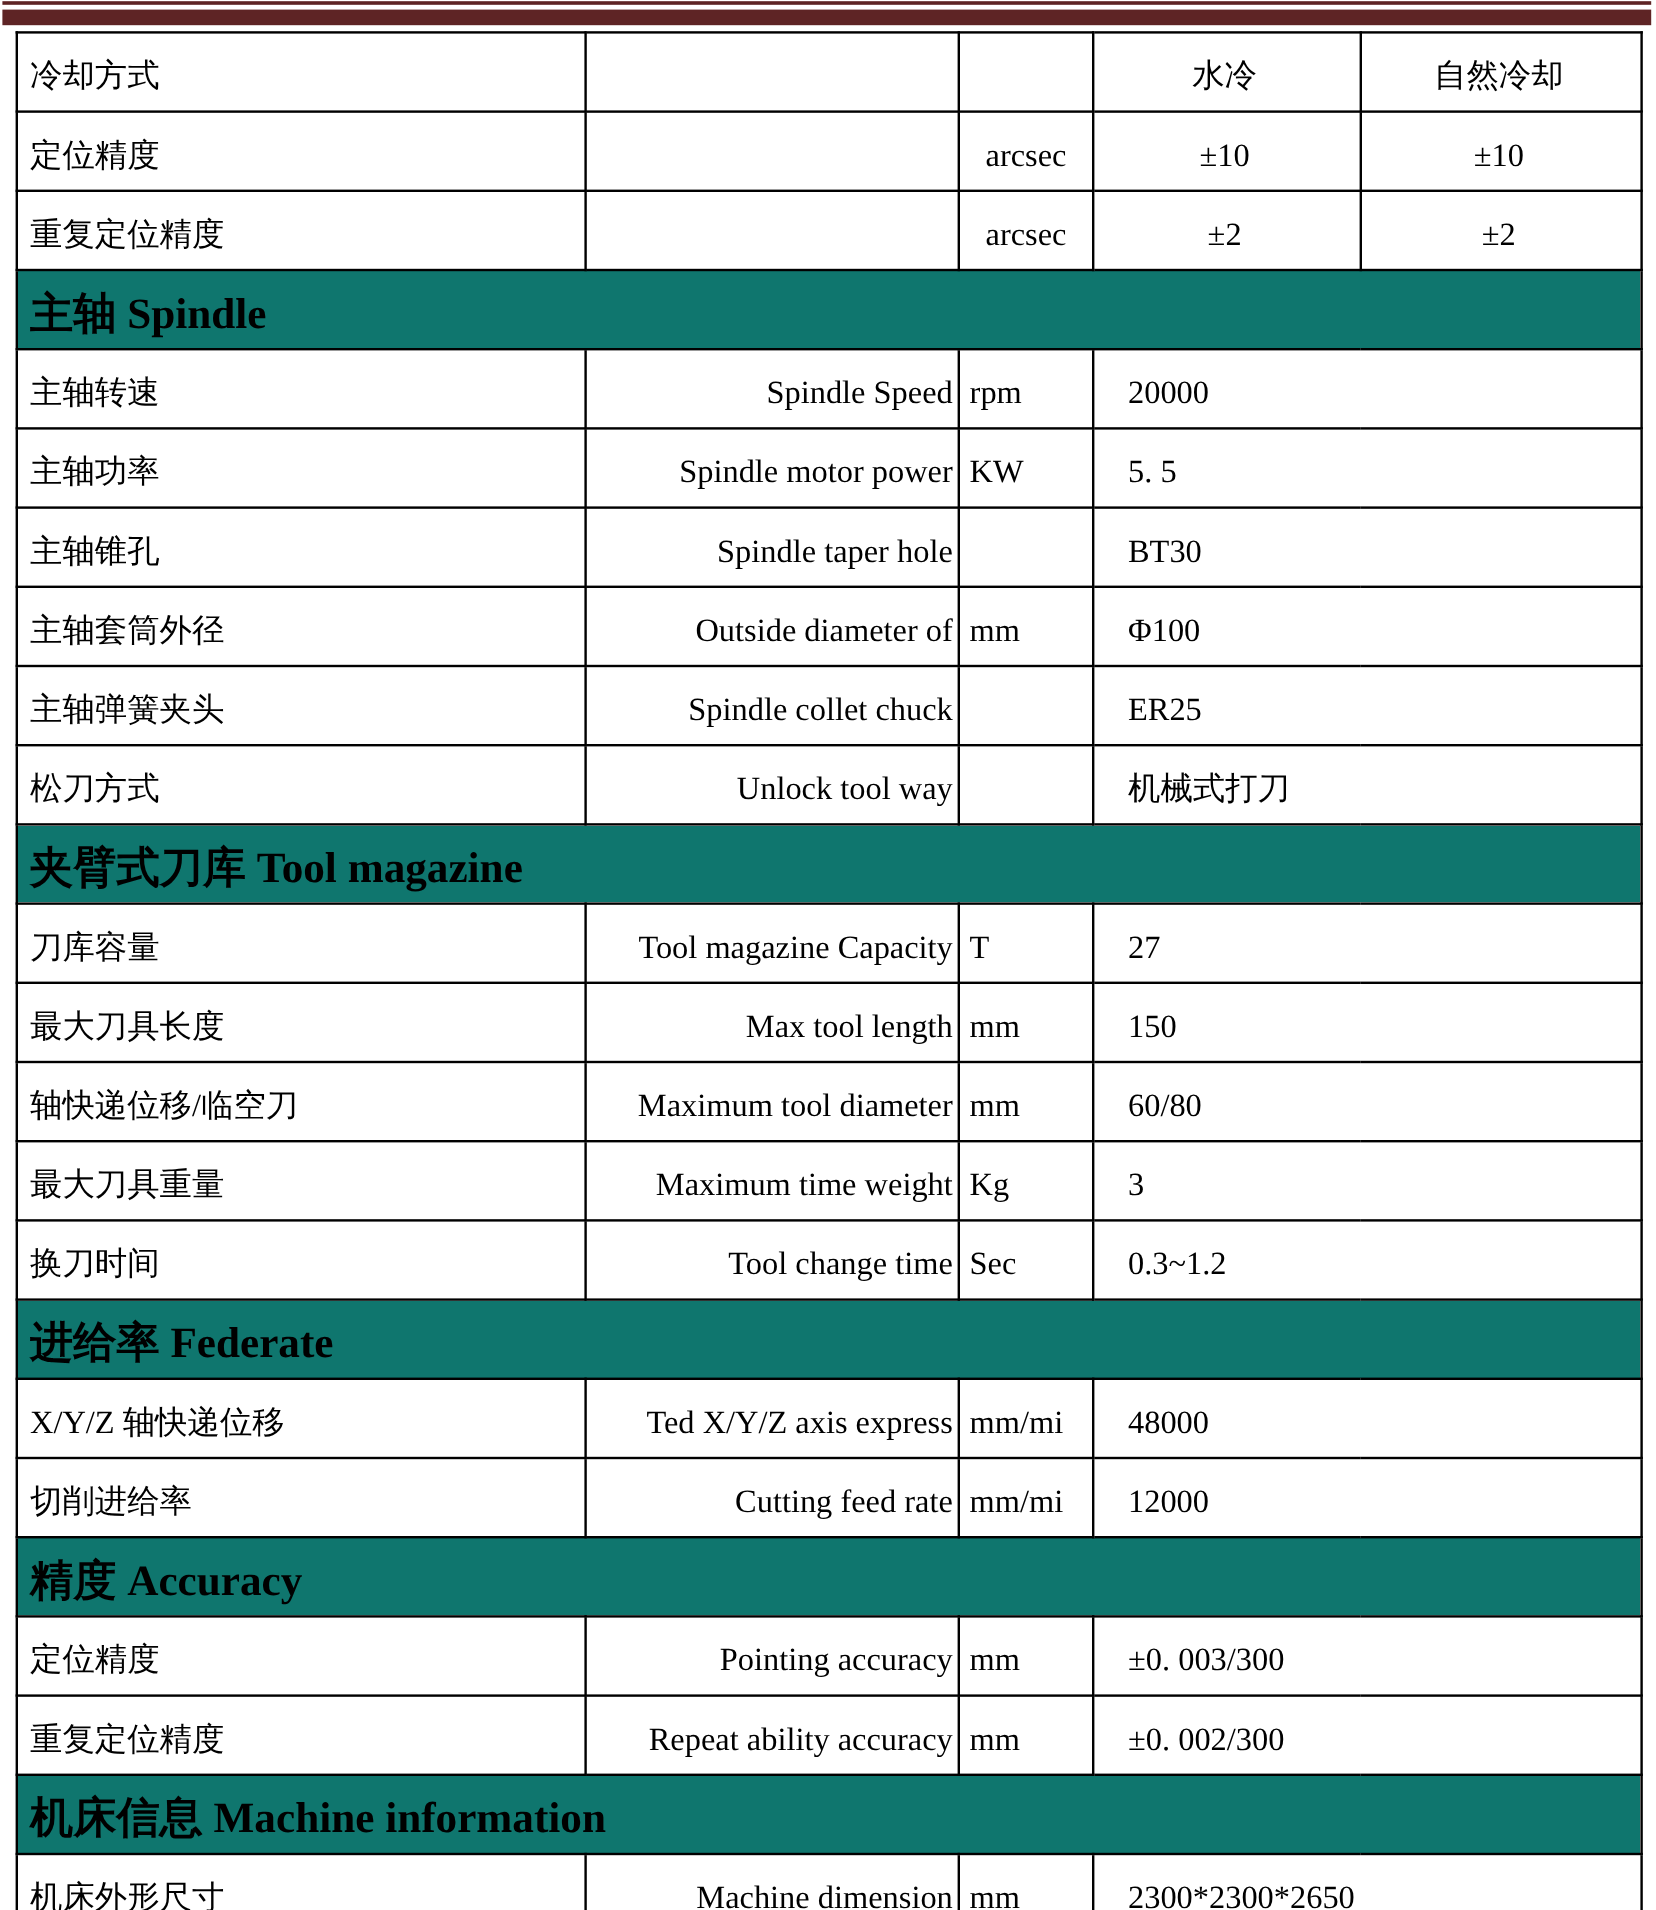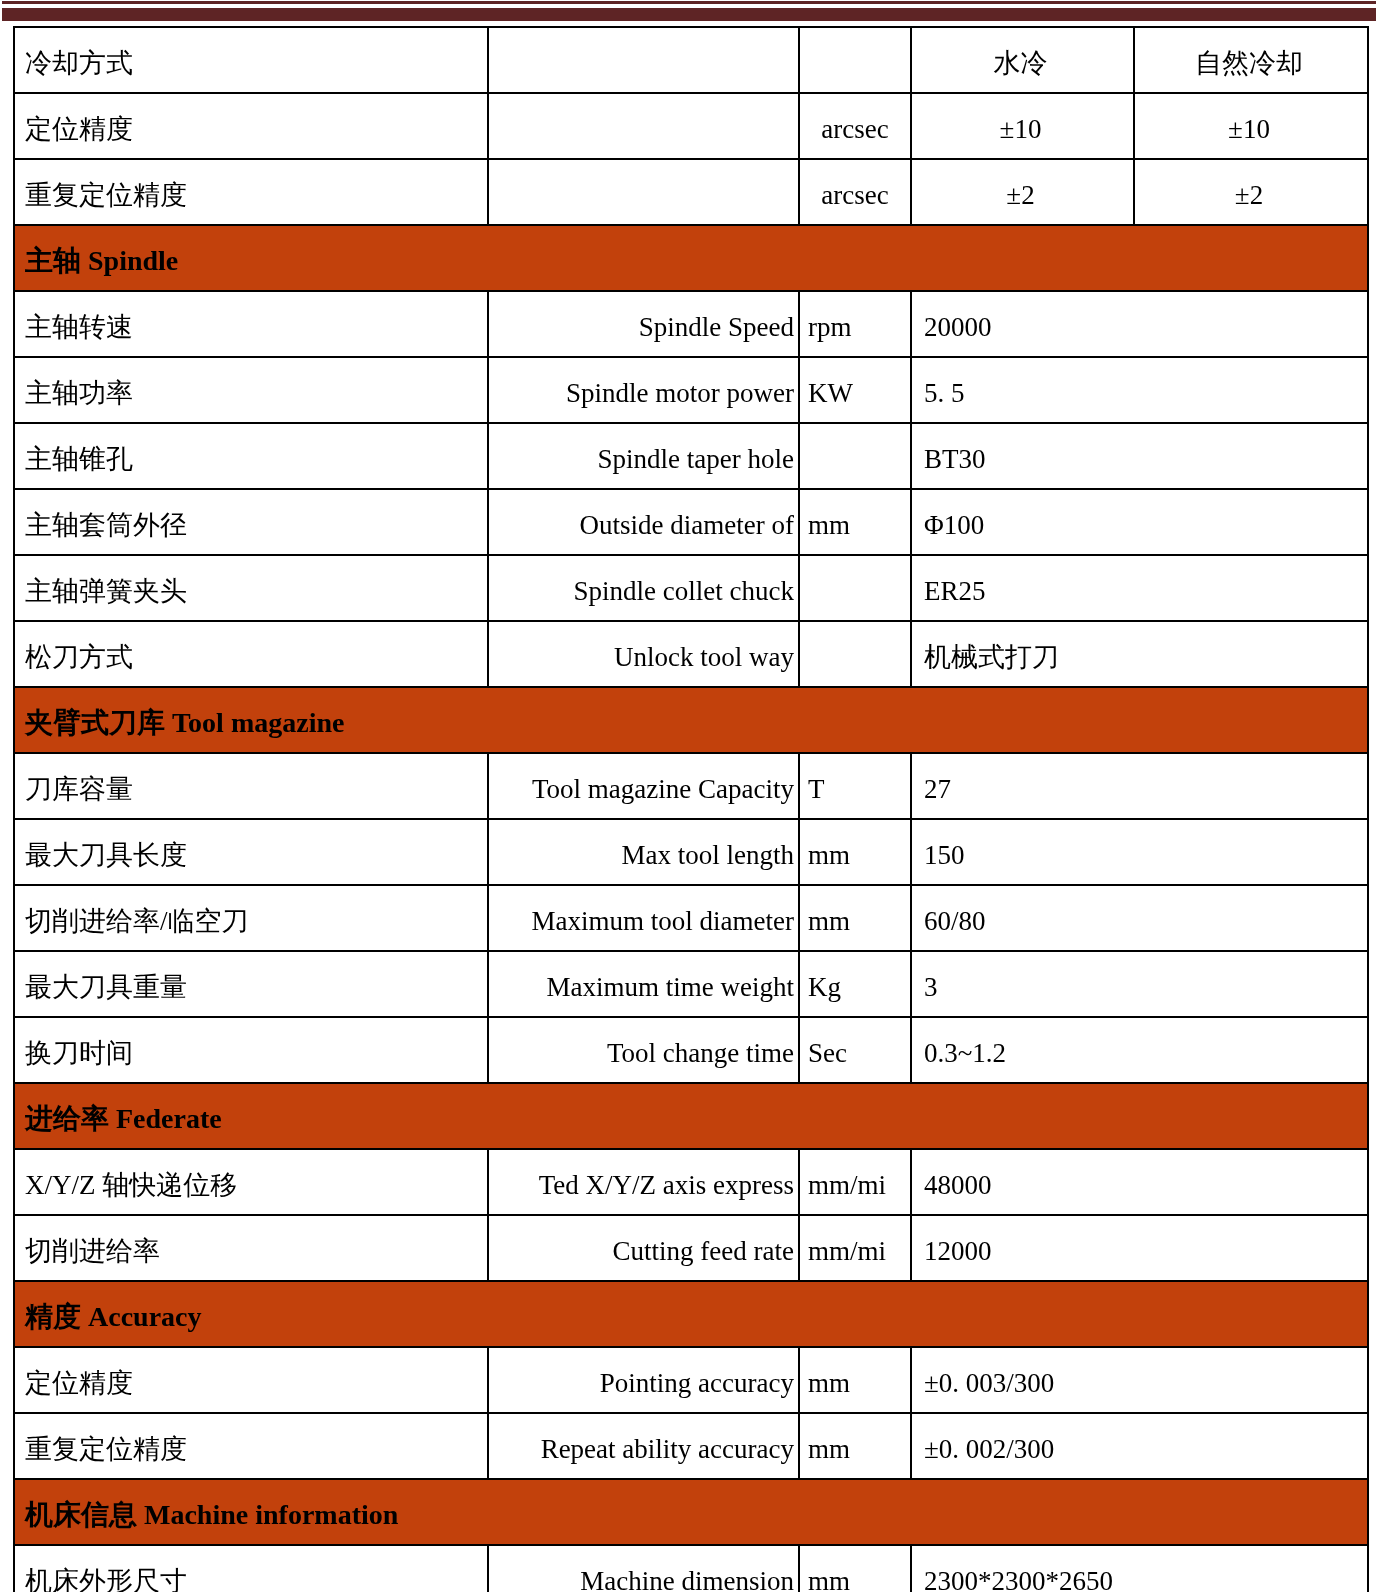--- a/index.html
+++ b/index.html
@@ -24,26 +24,26 @@
     font-size:27px;
     vertical-align:middle;
     padding:6px 4px 0 4px;
     overflow:hidden;
     white-space:nowrap;
   }
   td.cn{padding-left:10px;text-align:left;}
   td.en{padding-left:12px;text-align:right;}
   td.unit{padding-left:8px;text-align:left;}
   td.unit-c{text-align:center;padding-left:4px;}
-  td.val{padding-left:12px;text-align:left;}
+  td.val{padding-left:28px;text-align:left;}
   td.val-c{text-align:center;padding-left:0;}
   tr.section td{
-    background:#c2410c;
+    background:#0f766e;
     font-weight:bold;
-    font-size:28px;
+    font-size:36px;
     padding-left:10px;
   }
 </style>
 </head>
 <body>
 
 <div class="rule-thin"></div>
 <div class="rule-thick"></div>
 
 <table class="spec">
@@ -127,21 +127,21 @@
     <td class="unit">T</td>
     <td class="val" colspan="2">27</td>
   </tr>
   <tr>
     <td class="cn">最大刀具长度</td>
     <td class="en">Max tool length</td>
     <td class="unit">mm</td>
     <td class="val" colspan="2">150</td>
   </tr>
   <tr>
-    <td class="cn">切削进给率/临空刀</td>
+    <td class="cn">轴快递位移/临空刀</td>
     <td class="en">Maximum tool diameter</td>
     <td class="unit">mm</td>
     <td class="val" colspan="2">60/80</td>
   </tr>
   <tr>
     <td class="cn">最大刀具重量</td>
     <td class="en">Maximum time weight</td>
     <td class="unit">Kg</td>
     <td class="val" colspan="2">3</td>
   </tr>

